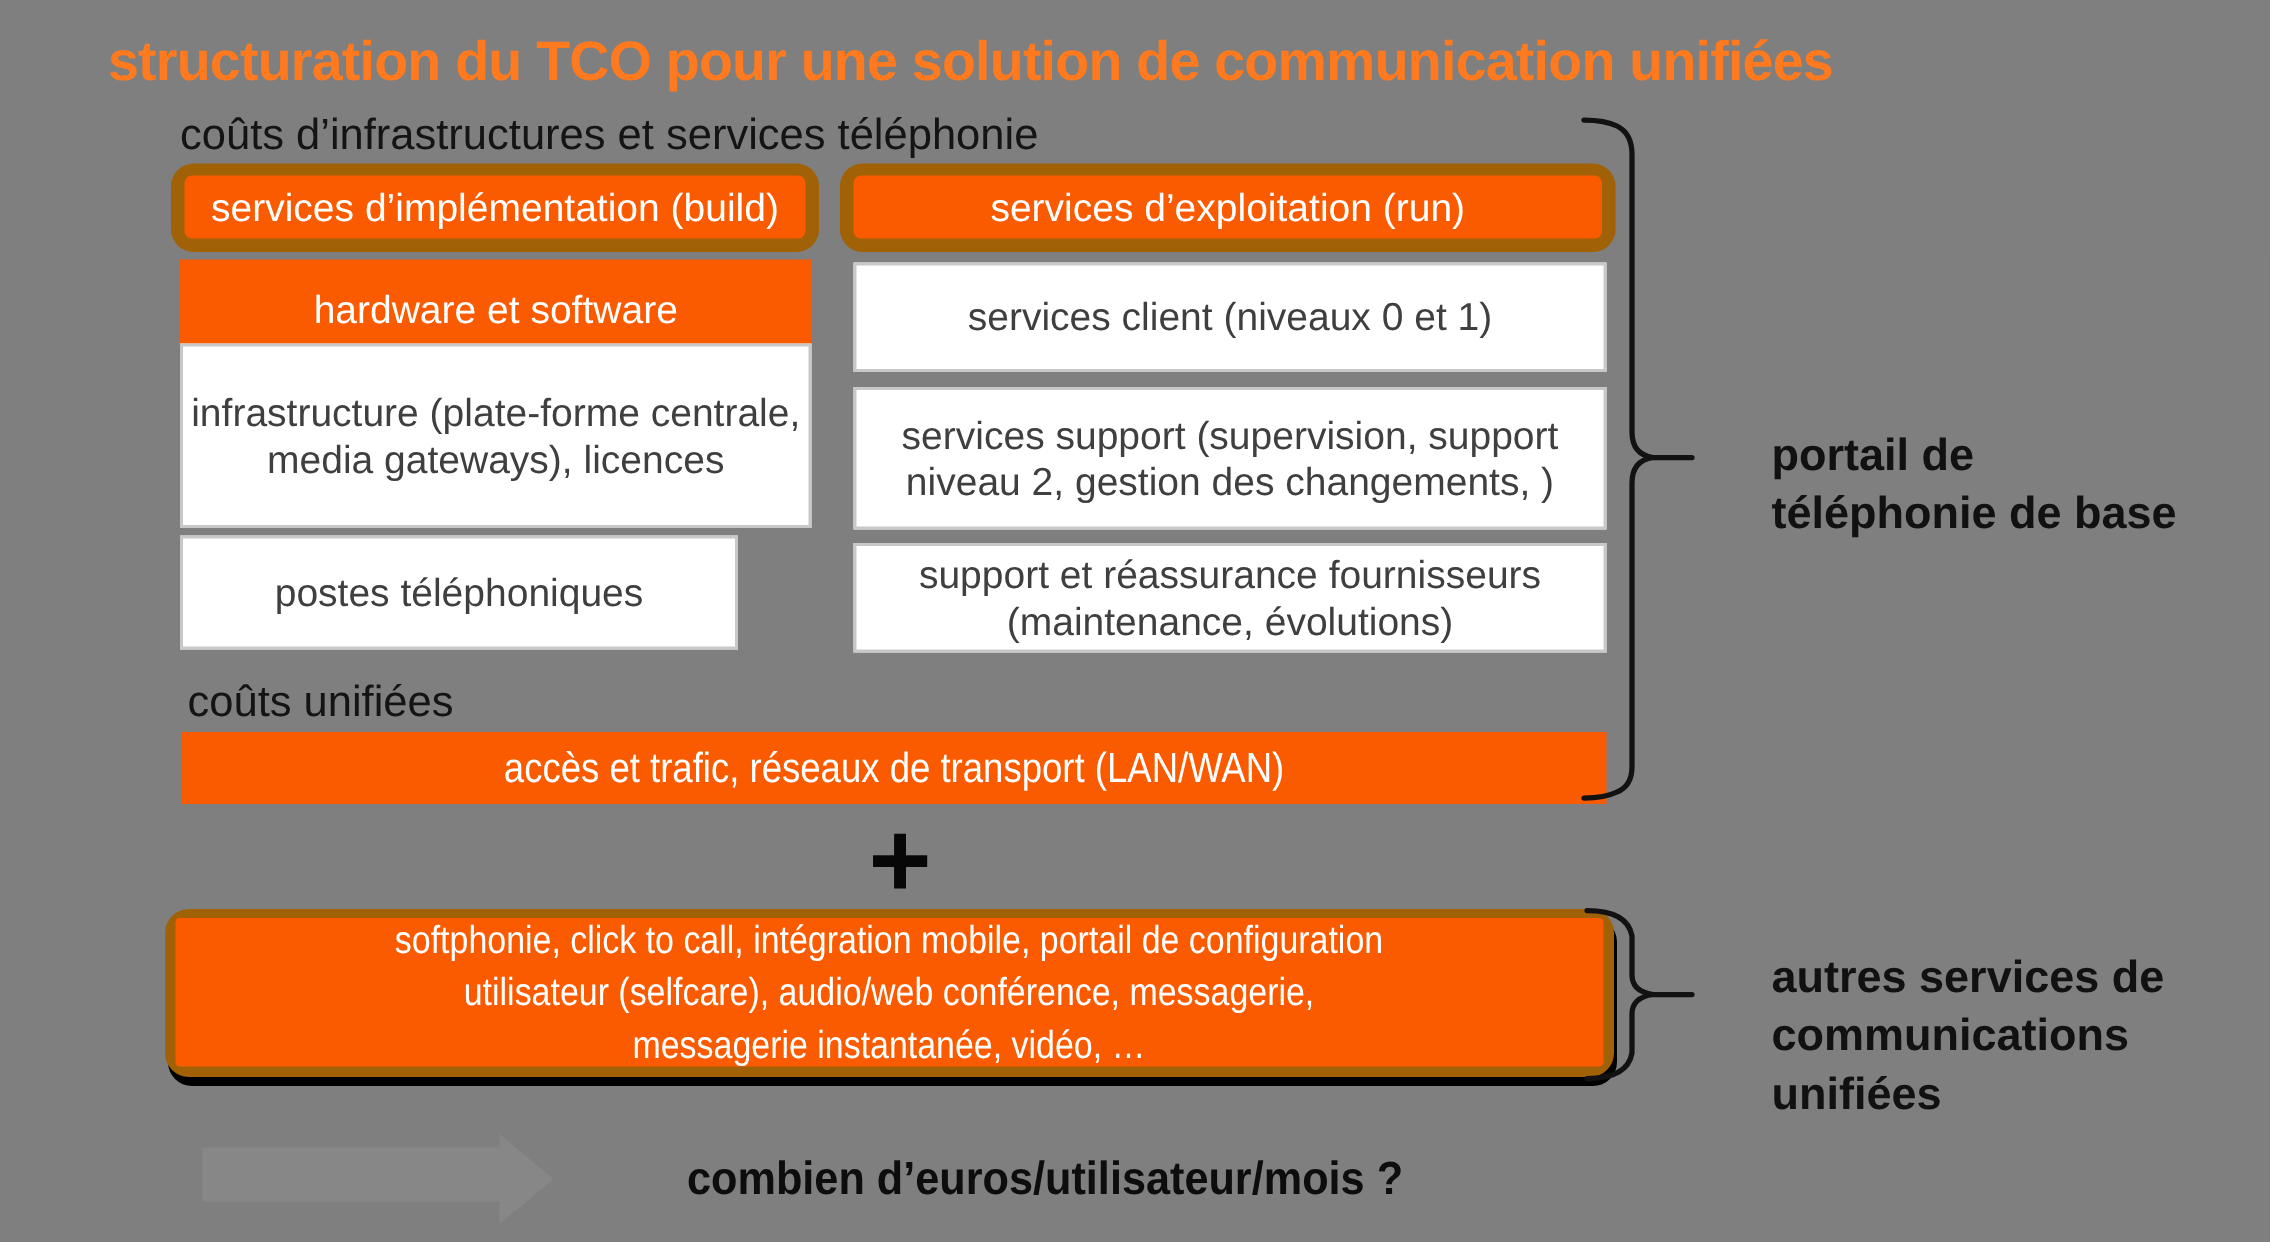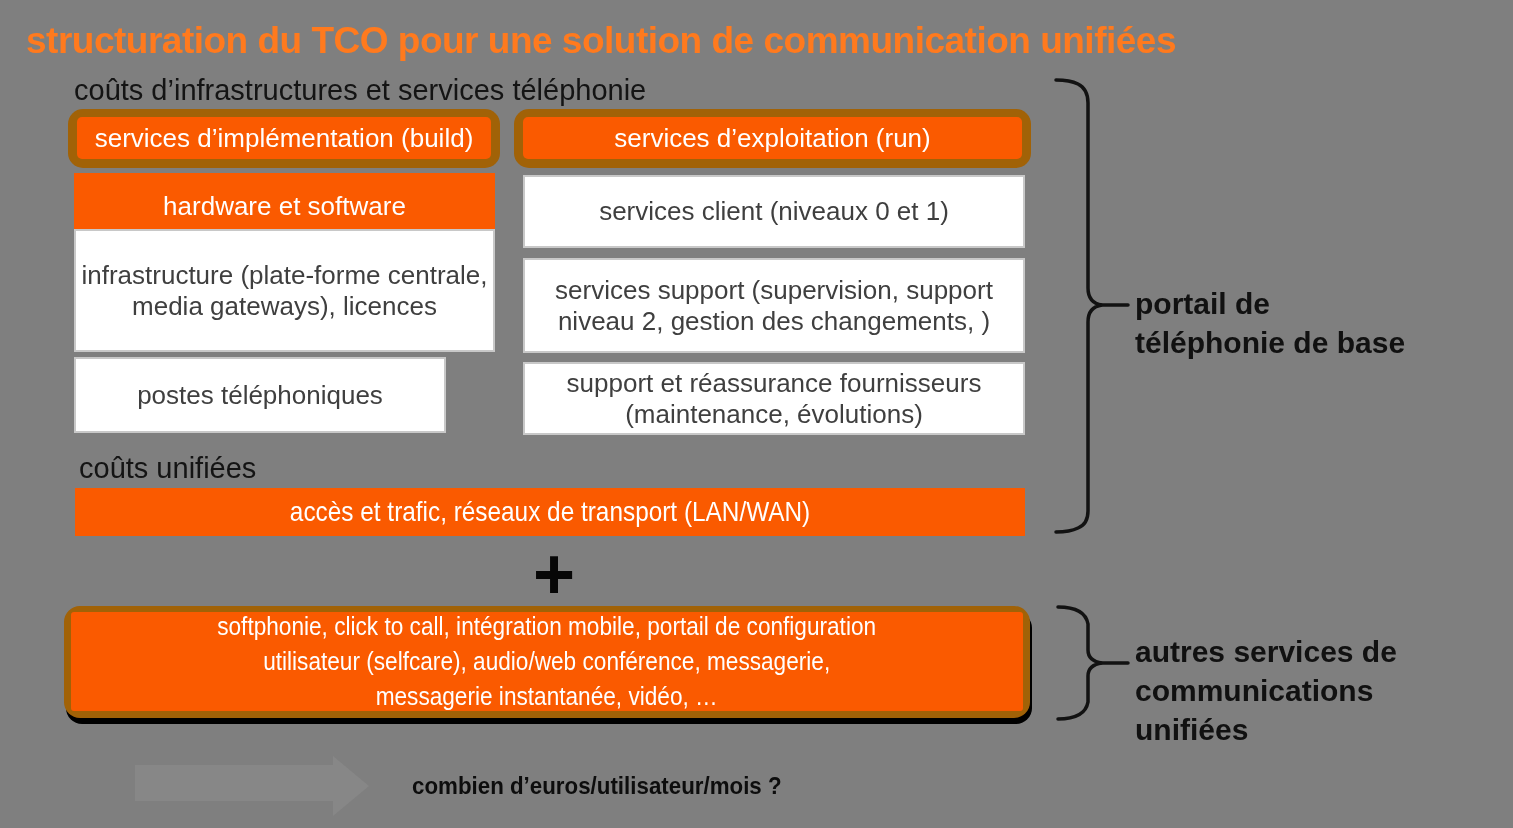--- a/index.html
+++ b/index.html
@@ -4,21 +4,21 @@
 <style>
   * { margin:0; padding:0; box-sizing:border-box; }
   html,body { width:1513px; height:828px; }
   body {
     position:relative;
     width:1513px; height:828px;
     background:#7F7F7F;
     font-family:"Liberation Sans", sans-serif;
     overflow:hidden;
   }
-  .abs { position:absolute; }
+  .abs { position:absolute;margin-left:46px; }
 
   .slide-title {
     left:26px; top:18px; width:1400px;
     font-size:37px; font-weight:700; letter-spacing:-0.5px;
     color:#FF7A1E; line-height:46px; white-space:nowrap;
   }
   .section-heading {
     font-size:29px; color:#141414; line-height:36px; white-space:nowrap;
   }
   .heading-infra { left:74px; top:72px; }
@@ -78,21 +78,21 @@
 
   .brace-label {
     font-size:30px; font-weight:700; color:#111; line-height:39px;
     white-space:pre-line;
   }
   .label-basic { left:1135px; top:284px; width:330px; }
   .label-other { left:1135px; top:632px; width:330px; }
 
   .question {
     left:412px; top:764px; width:600px;
-    font-size:24px; font-weight:700; color:#0D0D0D; line-height:44px;
+    font-size:31px; font-weight:700; color:#0D0D0D; line-height:44px;
     white-space:nowrap;
   }
   .question .condensed { transform-origin:left center; transform:scaleX(0.93); }
 
   svg.overlay { position:absolute; left:0; top:0; pointer-events:none; }
 </style>
 </head>
 <body>
 
 <div class="abs slide-title">structuration du TCO pour une solution de communication unifiées</div>

